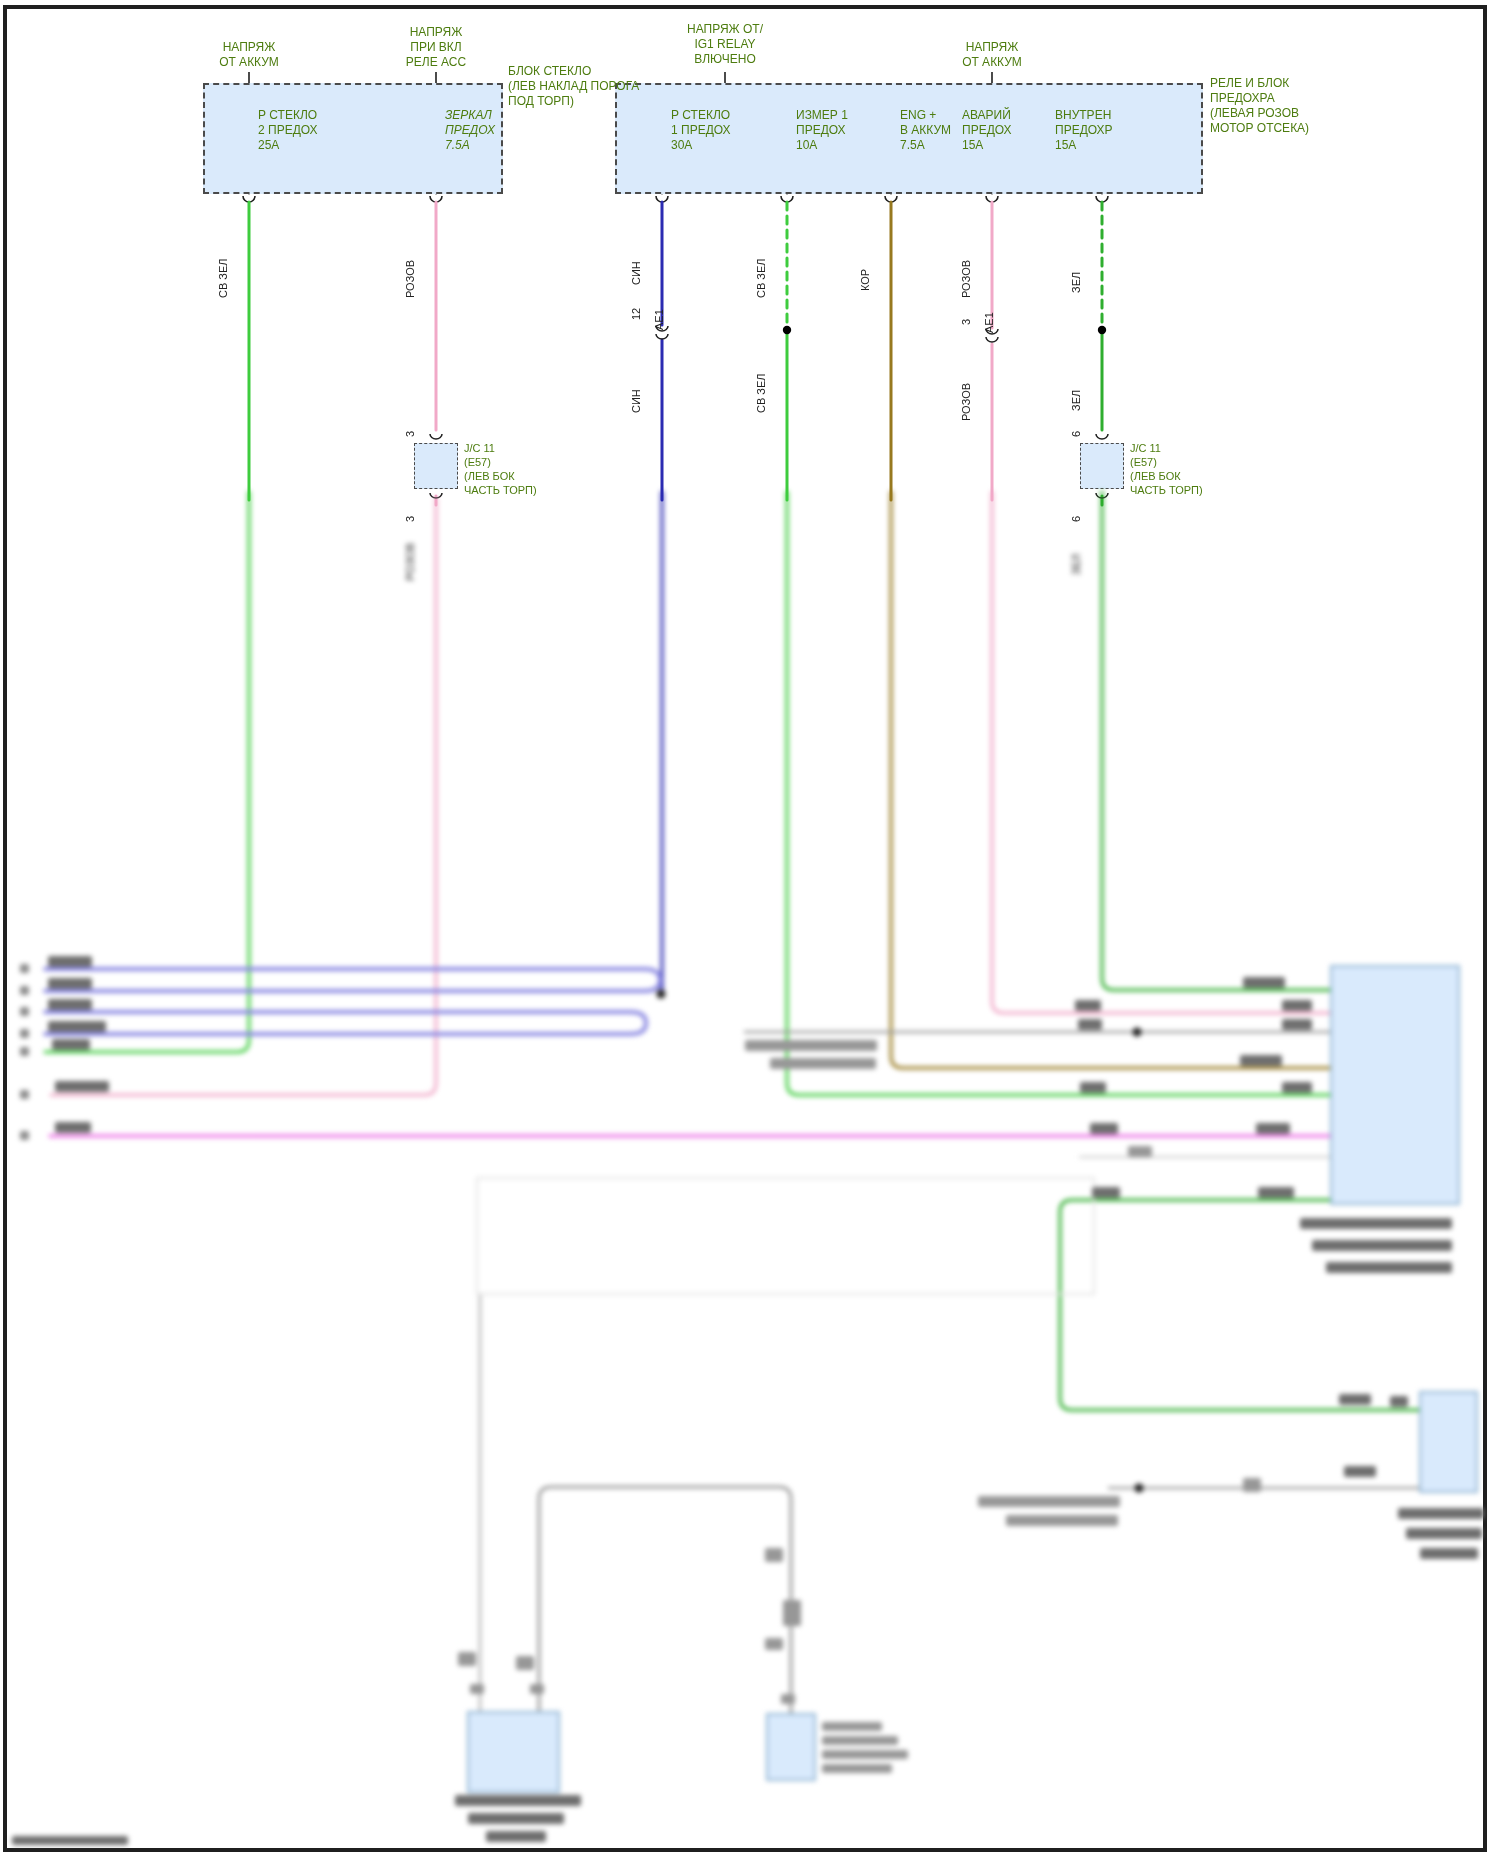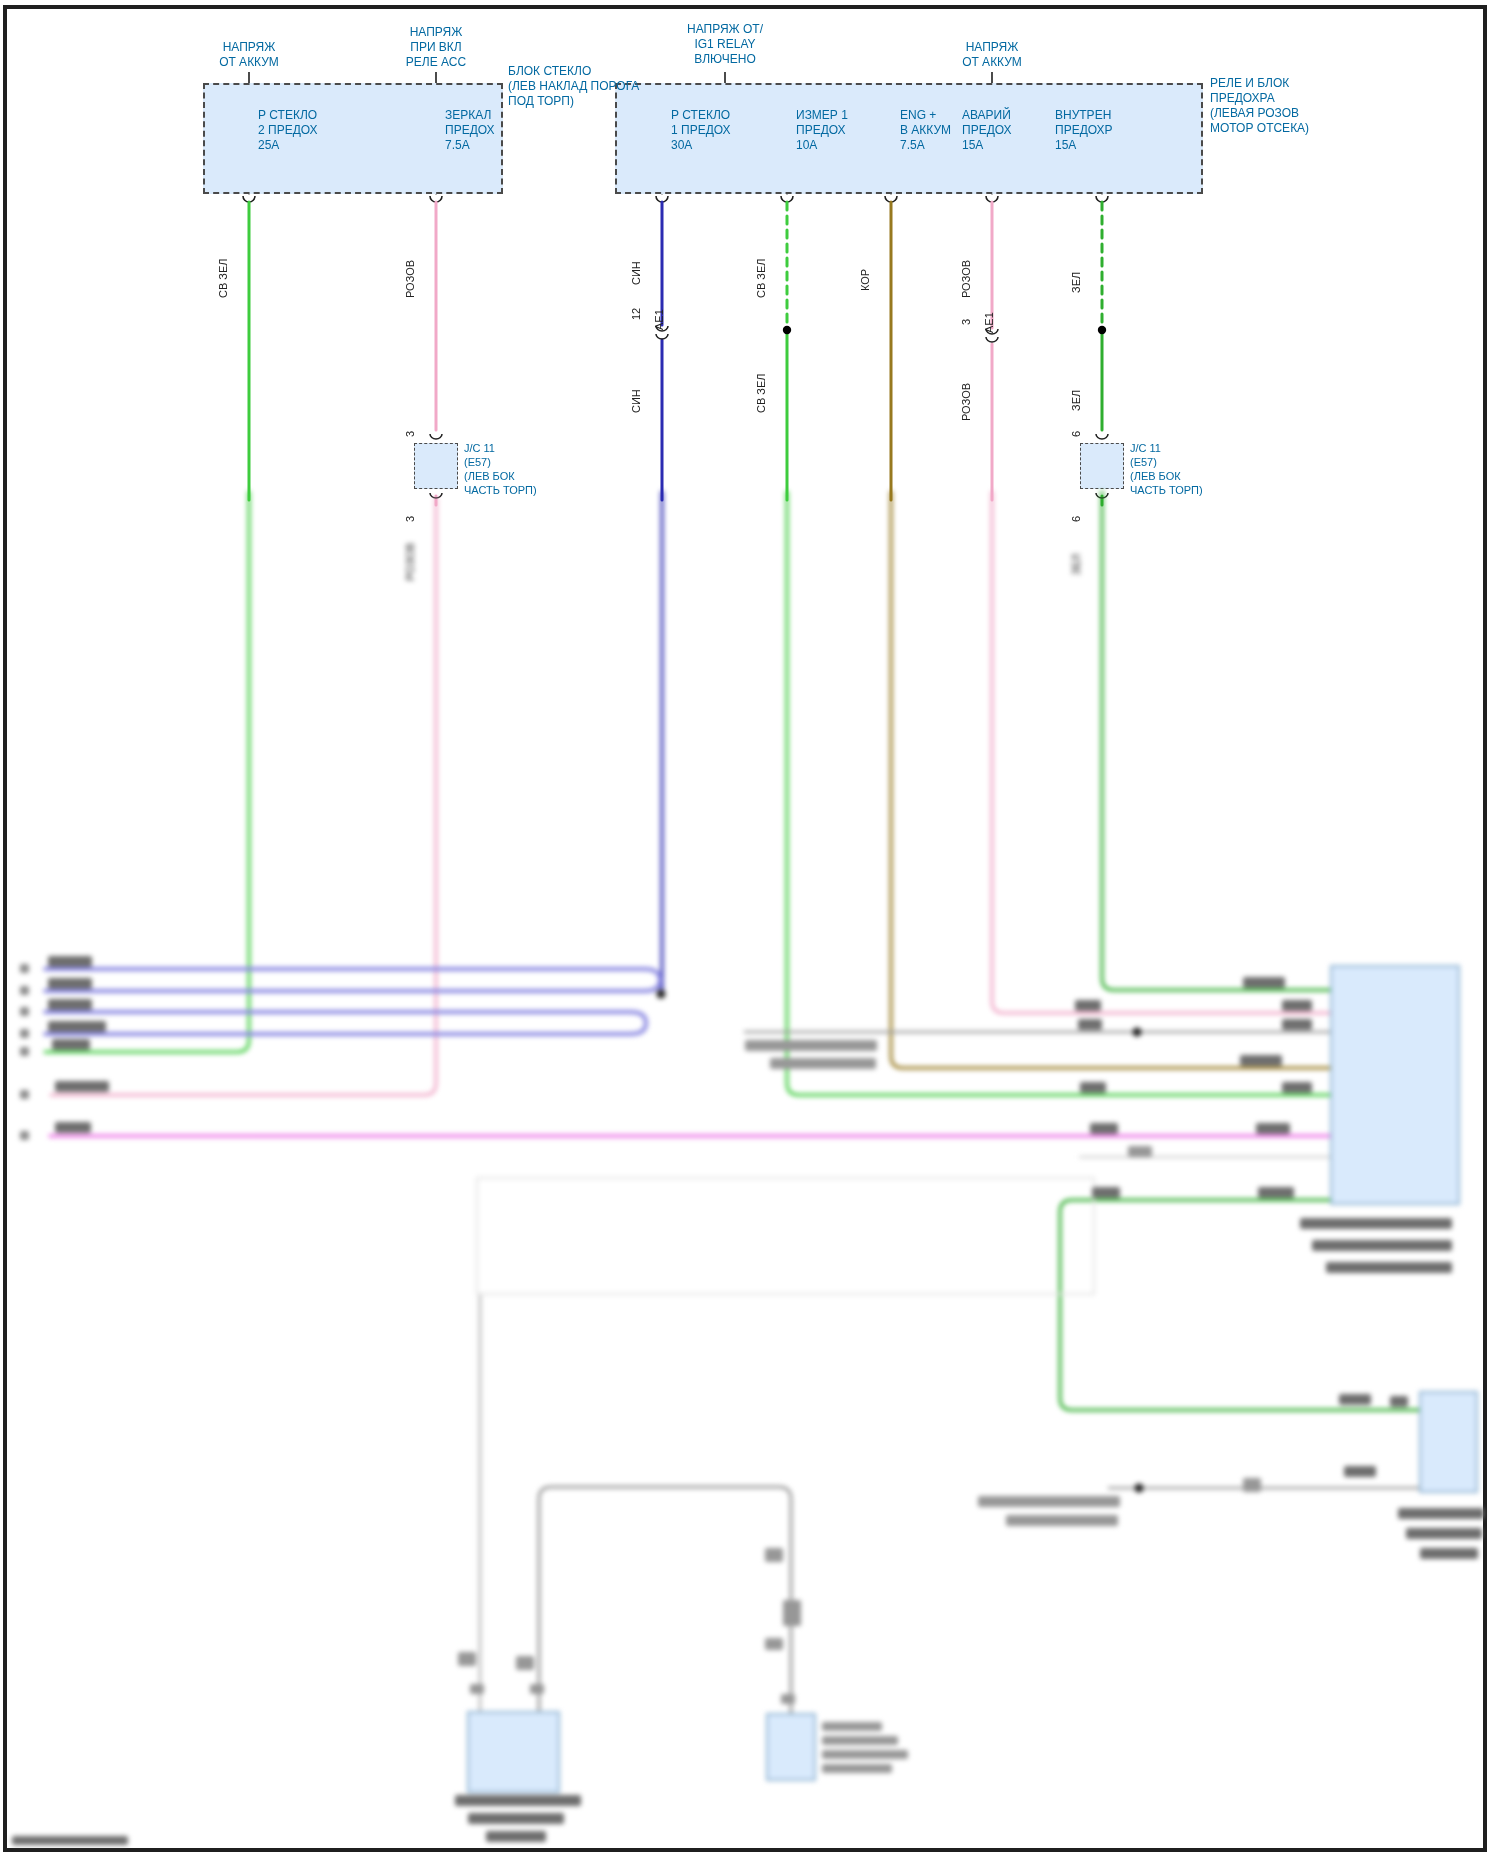--- a/index.html
+++ b/index.html
@@ -2,21 +2,21 @@
 <html><head>
 <meta charset="utf-8">
 <style>
   html,body{margin:0;padding:0;background:#ffffff;}
   #stage{position:relative;width:1500px;height:1861px;background:#fff;overflow:hidden;
          font-family:"Liberation Sans",sans-serif;}
   .frame{position:absolute;left:3px;top:5px;width:1484px;height:1847px;
          border:4px solid #1f1f1f;box-sizing:border-box;}
   svg{position:absolute;left:0;top:0;}
   .fusebox{position:absolute;background:#daeafb;border:2px dashed #4a4a4a;box-sizing:border-box;}
-  .lbl{position:absolute;font-size:12px;line-height:15px;color:#0369a1;white-space:pre-line;}
+  .lbl{position:absolute;font-size:12px;line-height:15px;color:#4d7c0f;white-space:pre-line;}
   .ctr{transform:translateX(-50%);text-align:center;}
   .sm{font-size:11px;line-height:14px;}
   .vlabel{position:absolute;font-size:11px;line-height:13px;color:#222;white-space:nowrap;
           transform-origin:0 100%;transform:rotate(-90deg);}
   .blurwrap{position:absolute;left:0;top:0;width:1500px;height:1861px;filter:blur(2.6px);}
   .blob{position:absolute;background:#6e6e6e;border-radius:2px;height:11px;}
   .blob.light{background:#979797;}
   .module{position:absolute;background:#d9eafc;border:2px solid #8fb3d2;box-sizing:border-box;}
   .faintbox{position:absolute;border:2px solid #e4e4e4;box-sizing:border-box;background:transparent;}
   .pin{position:absolute;width:9px;height:9px;background:#8d8d8d;border-radius:2px;}
@@ -160,21 +160,21 @@
 (ЛЕВ НАКЛАД ПОРОГА
 ПОД ТОРП)</div>
   <div class="lbl" style="left:1210px;top:76px;">РЕЛЕ И БЛОК
 ПРЕДОХРА
 (ЛЕВАЯ РОЗОВ
 МОТОР ОТСЕКА)</div>
 
   <div class="lbl" style="left:258px;top:108px;">Р СТЕКЛО
 2 ПРЕДОХ
 25А</div>
-  <div class="lbl" style="left:445px;top:108px;">ЗЕРКАЛ
+  <div class="lbl" style="left:445px;top:108px;font-style:italic;">ЗЕРКАЛ
 ПРЕДОХ
 7.5А</div>
   <div class="lbl" style="left:671px;top:108px;">Р СТЕКЛО
 1 ПРЕДОХ
 30А</div>
   <div class="lbl" style="left:796px;top:108px;">ИЗМЕР 1
 ПРЕДОХ
 10А</div>
   <div class="lbl" style="left:900px;top:108px;">ENG +
 В АККУМ

